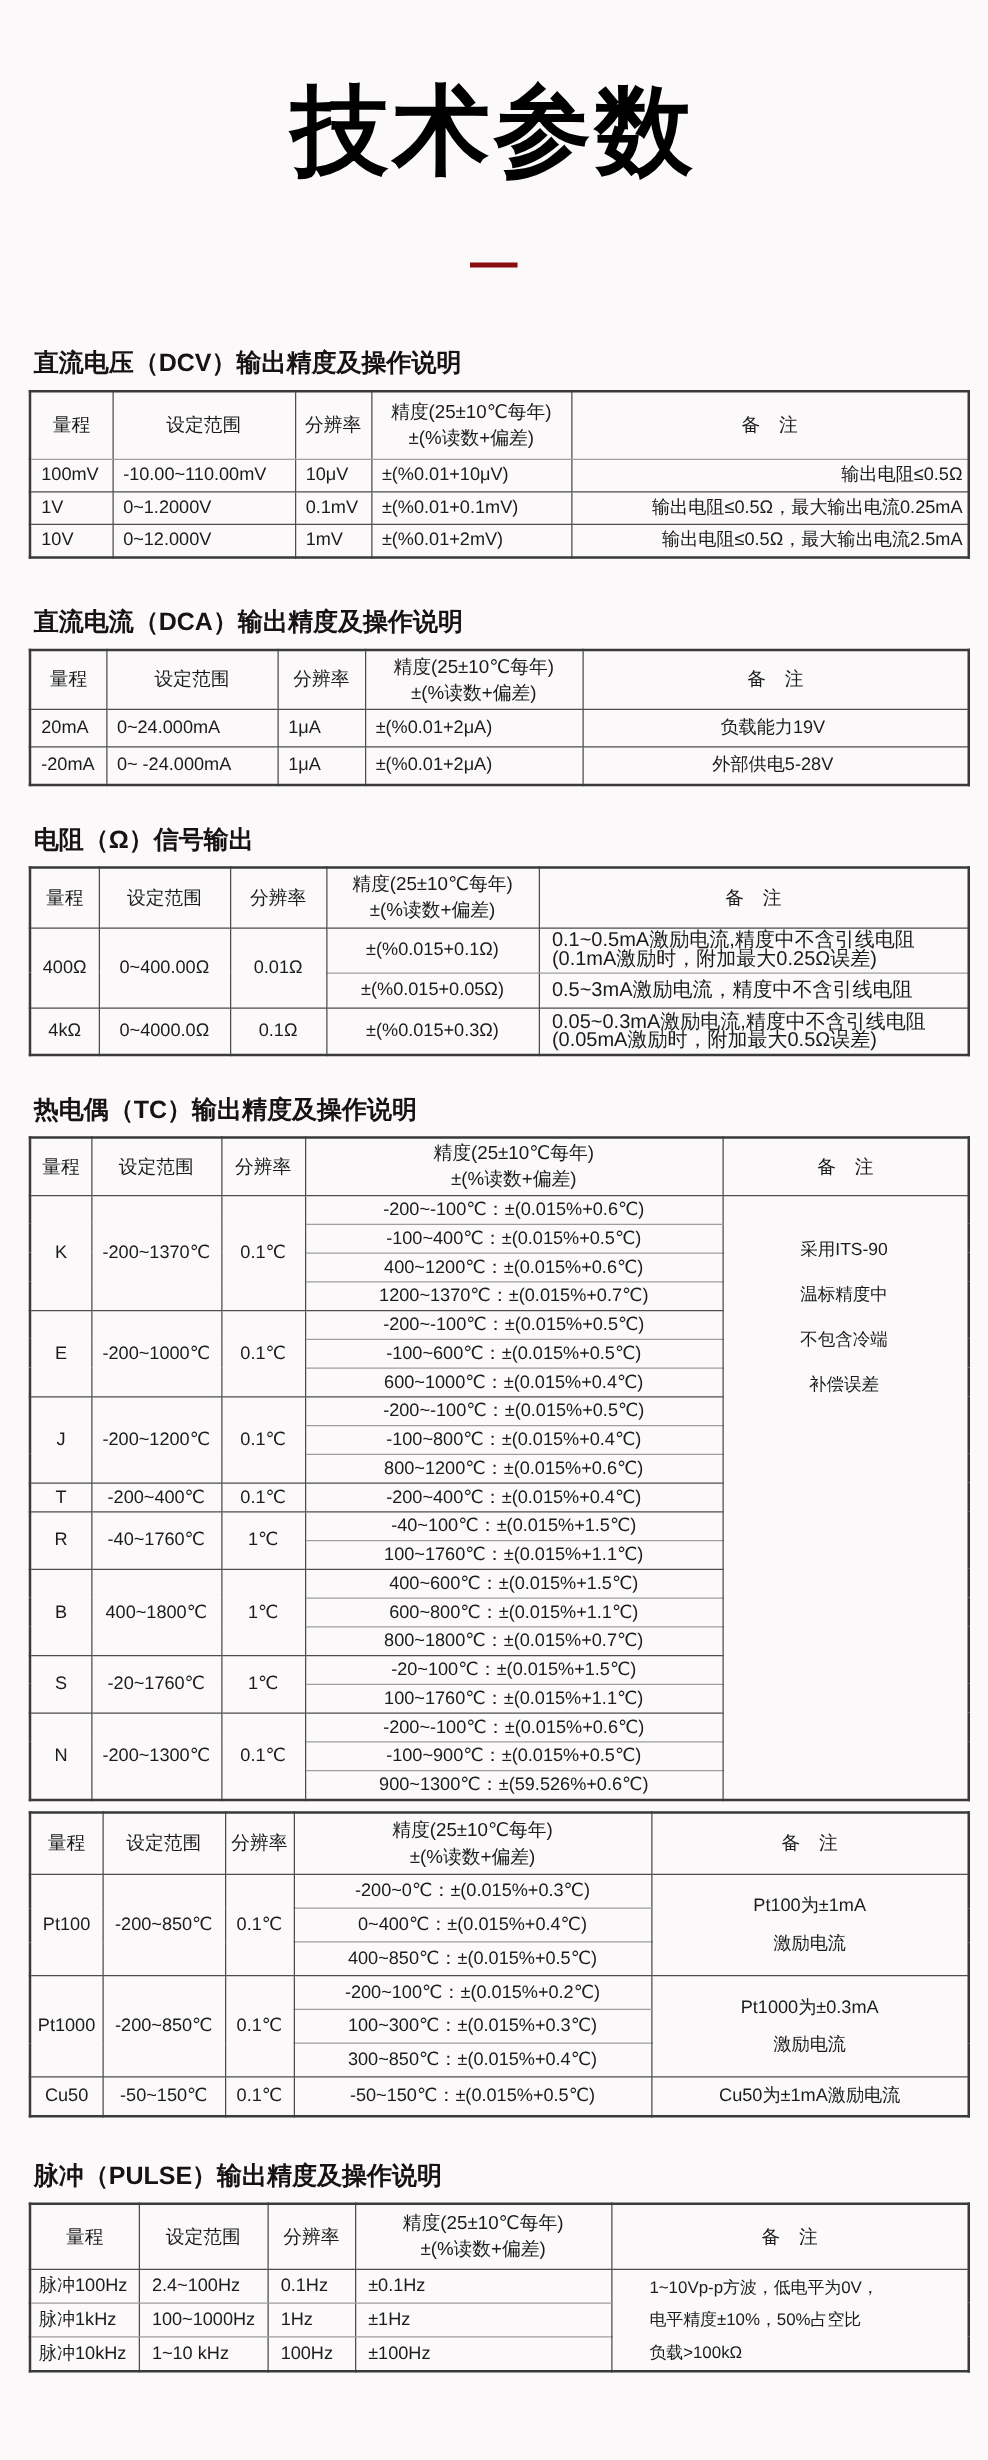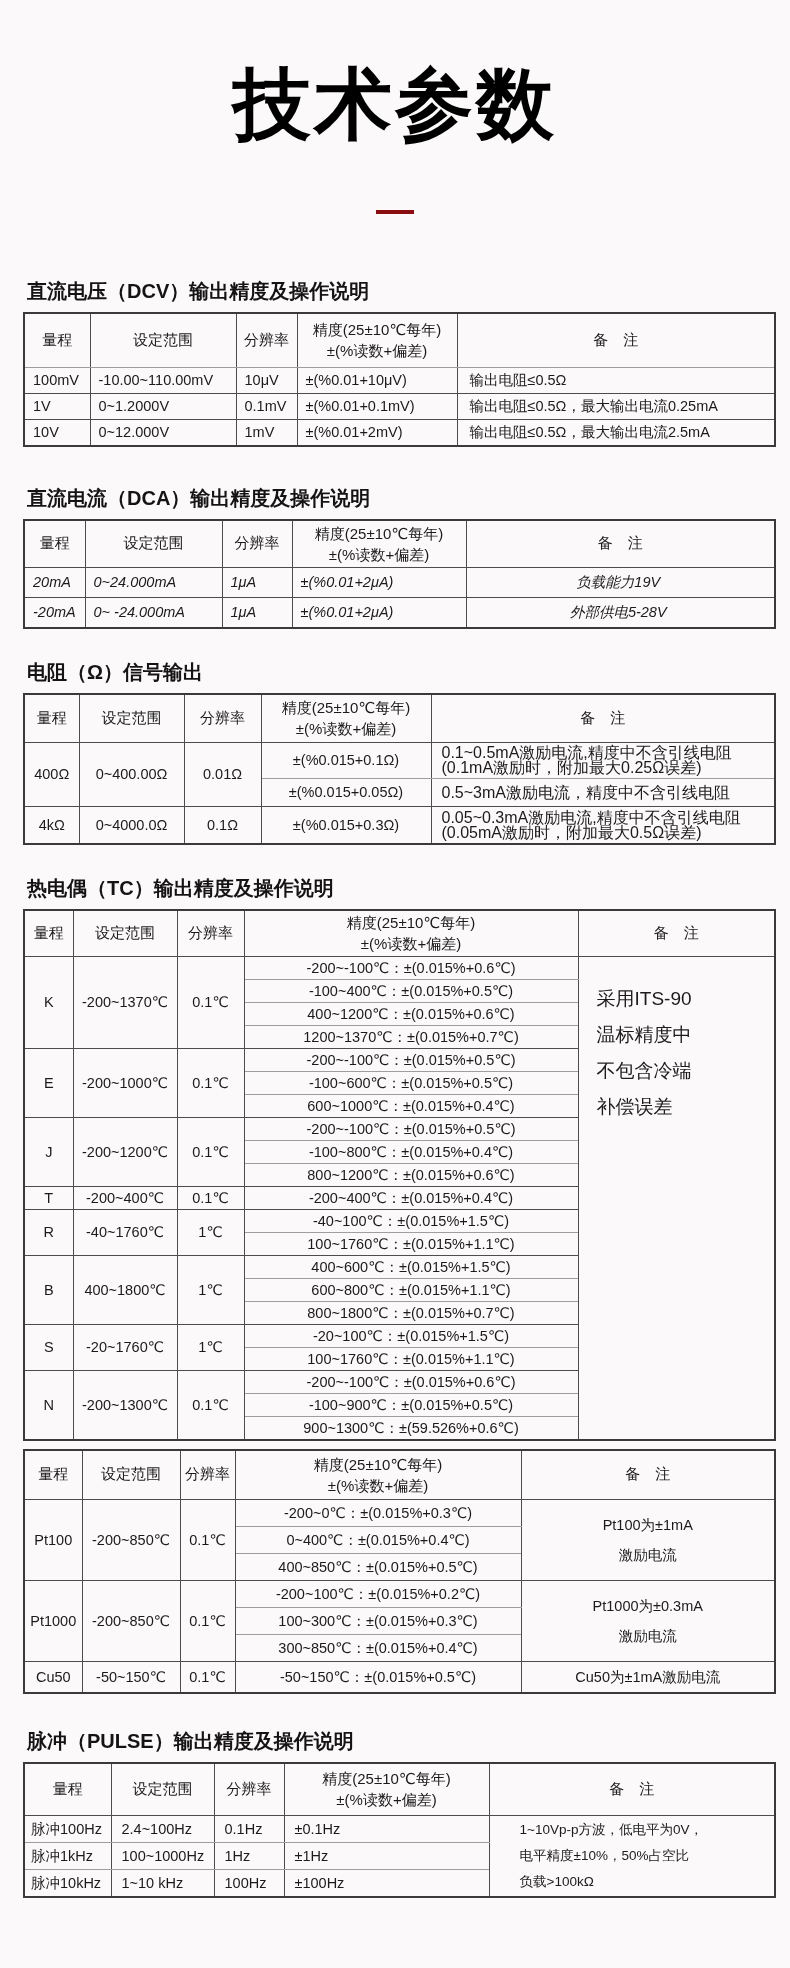--- a/index.html
+++ b/index.html
@@ -35,37 +35,37 @@
   .spec td { font-size:14.5px; }
   
   .acc-h div { line-height:21px; }
   .acc-left { text-align:left; padding-left:7px; }
   
   .lb { border-bottom-color:#9e9e9e !important; }
 
   
   .dcv tr.hdr th { height:54px; }
   .dcv td { height:25px; line-height:25px; text-align:left; padding-left:8px;margin-top:45px; }
-  .dcv td.rem { padding-left:12px; }
+  .dcv td.rem { padding-left:12px;text-align:right; }
   
   .dca tr.hdr th { height:48px; }
-  .dca td { height:29px; line-height:29px; text-align:left; padding-left:8px;font-style:italic; }
+  .dca td { height:29px; line-height:29px; text-align:left; padding-left:8px; }
   .dca td.rem { text-align:center; padding-left:0; }
   
   .res tr.hdr th { height:48px; }
   .res td { text-align:center; height:28px; line-height:26px; }
   .res td.rem { text-align:left; padding-left:10px; font-size:16px; line-height:15px; }
   .res tr.r-tall td { height:36px; }
   .res tr.r-4k td { height:38px; }
   
   .tc tr.hdr th { height:46px; }
   .tc td { height:22px; line-height:22px; text-align:center; padding:0 2px; }
   .tc td.tc-remark {
-    text-align:left; vertical-align:top;
-    padding:24px 20px 0 18px; line-height:36px; font-size:19px;
+    text-align:center; vertical-align:top;
+    padding:24px 20px 0 18px; line-height:36px; font-size:14px;
   }
   
   .rtd tr.hdr th { height:50px; }
   .rtd td { height:26px; line-height:26px; text-align:center; padding:0 2px; }
   .rtd td.rtd-rem { line-height:30px; }
   
   .pulse tr.hdr th { height:52px; }
   .pulse td { height:26px; line-height:26px; text-align:left; padding-left:10px; }
   .pulse td.c1 { padding-left:6px; }
   .pulse td.pulse-rem { padding-left:30px; font-size:13.5px; line-height:26px;margin-top:22px; }

